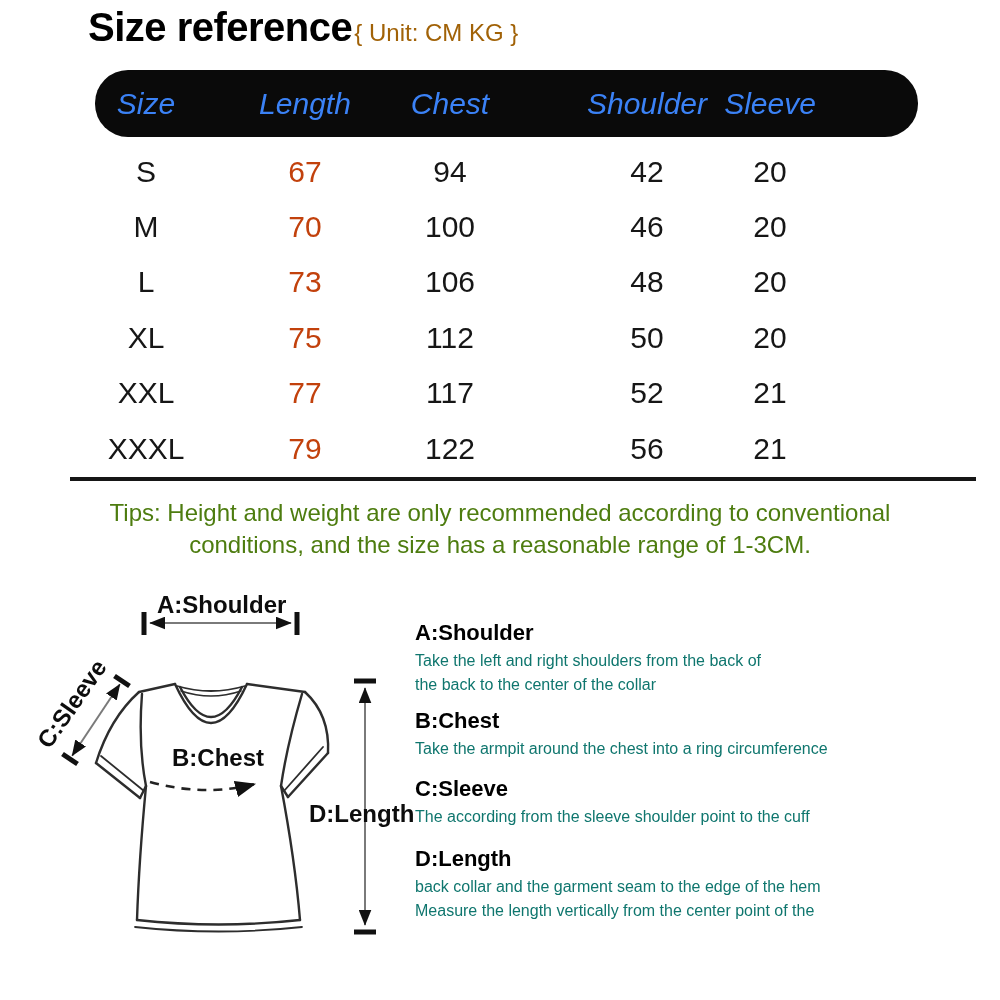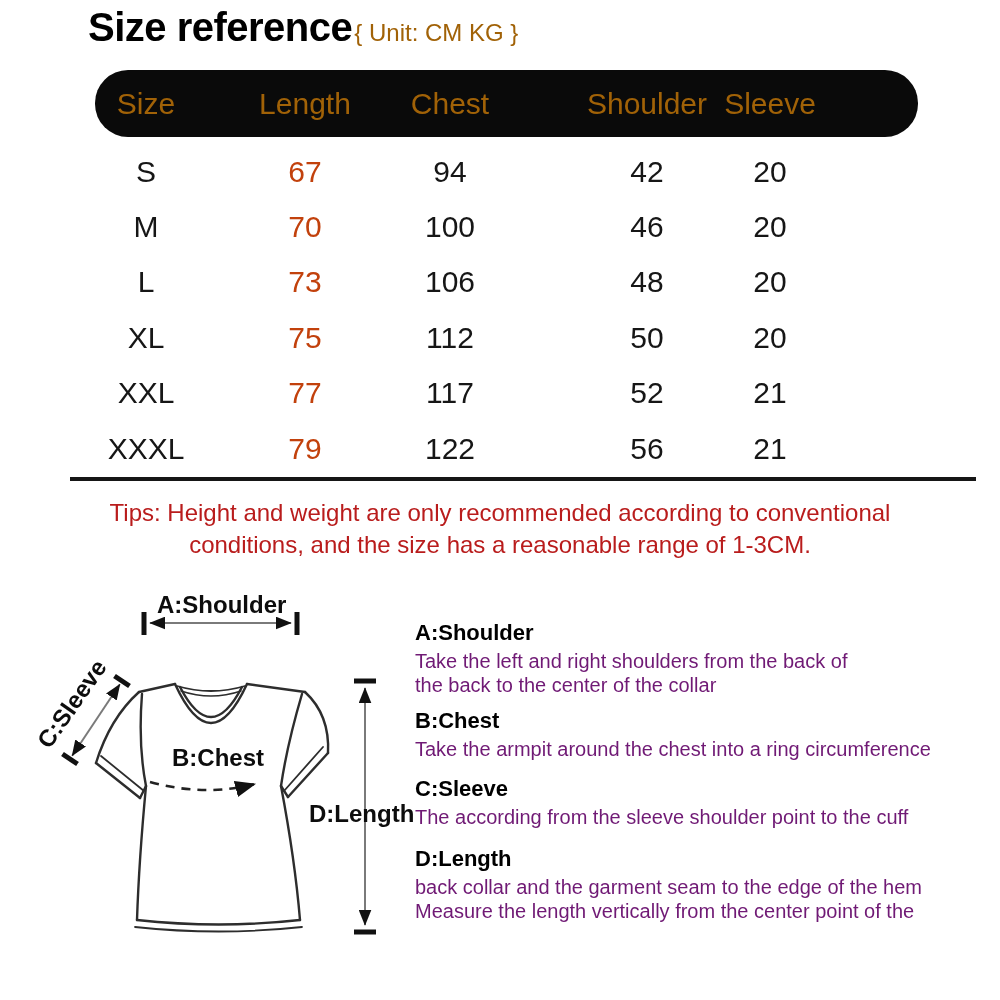--- a/index.html
+++ b/index.html
@@ -15,40 +15,40 @@
   .thead-bar{
     position:absolute;left:95px;top:70px;width:823px;height:67px;
     background:#0a0a0a;border-radius:33px;
   }
   .tbody{position:absolute;left:95px;top:144px;width:823px;}
   .trow{position:relative;height:55.4px;}
   .cell{
     position:absolute;top:50%;transform:translate(-50%,-50%);
     white-space:nowrap;font-size:30px;
   }
-  .hcell{color:#a16207;}
+  .hcell{color:#3b82f6;font-style:italic;}
   .vcell{color:#161616;}
   .vcell.gray{color:#c2410c;}
   .c1{left:51px;} .c2{left:210px;} .c3{left:355px;} .c4{left:552px;} .c5{left:675px;}
   
   .divider{position:absolute;left:70px;top:477px;width:906px;height:4px;background:#161616;}
   .tips{position:absolute;left:0;top:497px;width:1000px;box-sizing:border-box;
-        text-align:center;font-size:24px;line-height:32px;color:#b91c1c;}
+        text-align:center;font-size:24px;line-height:32px;color:#4d7c0f;}
   
   .diagram-svg{position:absolute;left:25px;top:570px;}
   .dlabel{position:absolute;font-size:24px;font-weight:bold;color:#0d0d0d;line-height:28px;white-space:nowrap;}
   .dlabel-shoulder{left:157px;top:591px;}
   .dlabel-chest{left:172px;top:744px;}
   .dlabel-length{left:309px;top:800px;}
   .dlabel-sleeve{left:72px;top:704px;transform:translate(-50%,-50%) rotate(-55deg);}
   
   .guide-section{position:absolute;left:415px;}
   .gs-a{top:620px;} .gs-b{top:708px;} .gs-c{top:776px;} .gs-d{top:846px;}
   .g-head{font-size:22px;font-weight:bold;color:#000;line-height:26px;margin:0 0 3px 0;}
-  .g-line{font-size:20px;color:#701a75;line-height:24px;white-space:nowrap;}
+  .g-line{font-size:16px;color:#0f766e;line-height:24px;white-space:nowrap;}
 </style>
 </head>
 <body>
 
 <div class="canvas">
 
   <div class="title-row">
     <span class="page-title">Size reference</span>
     <span class="unit-note">{ Unit: CM KG }</span>
   </div>

